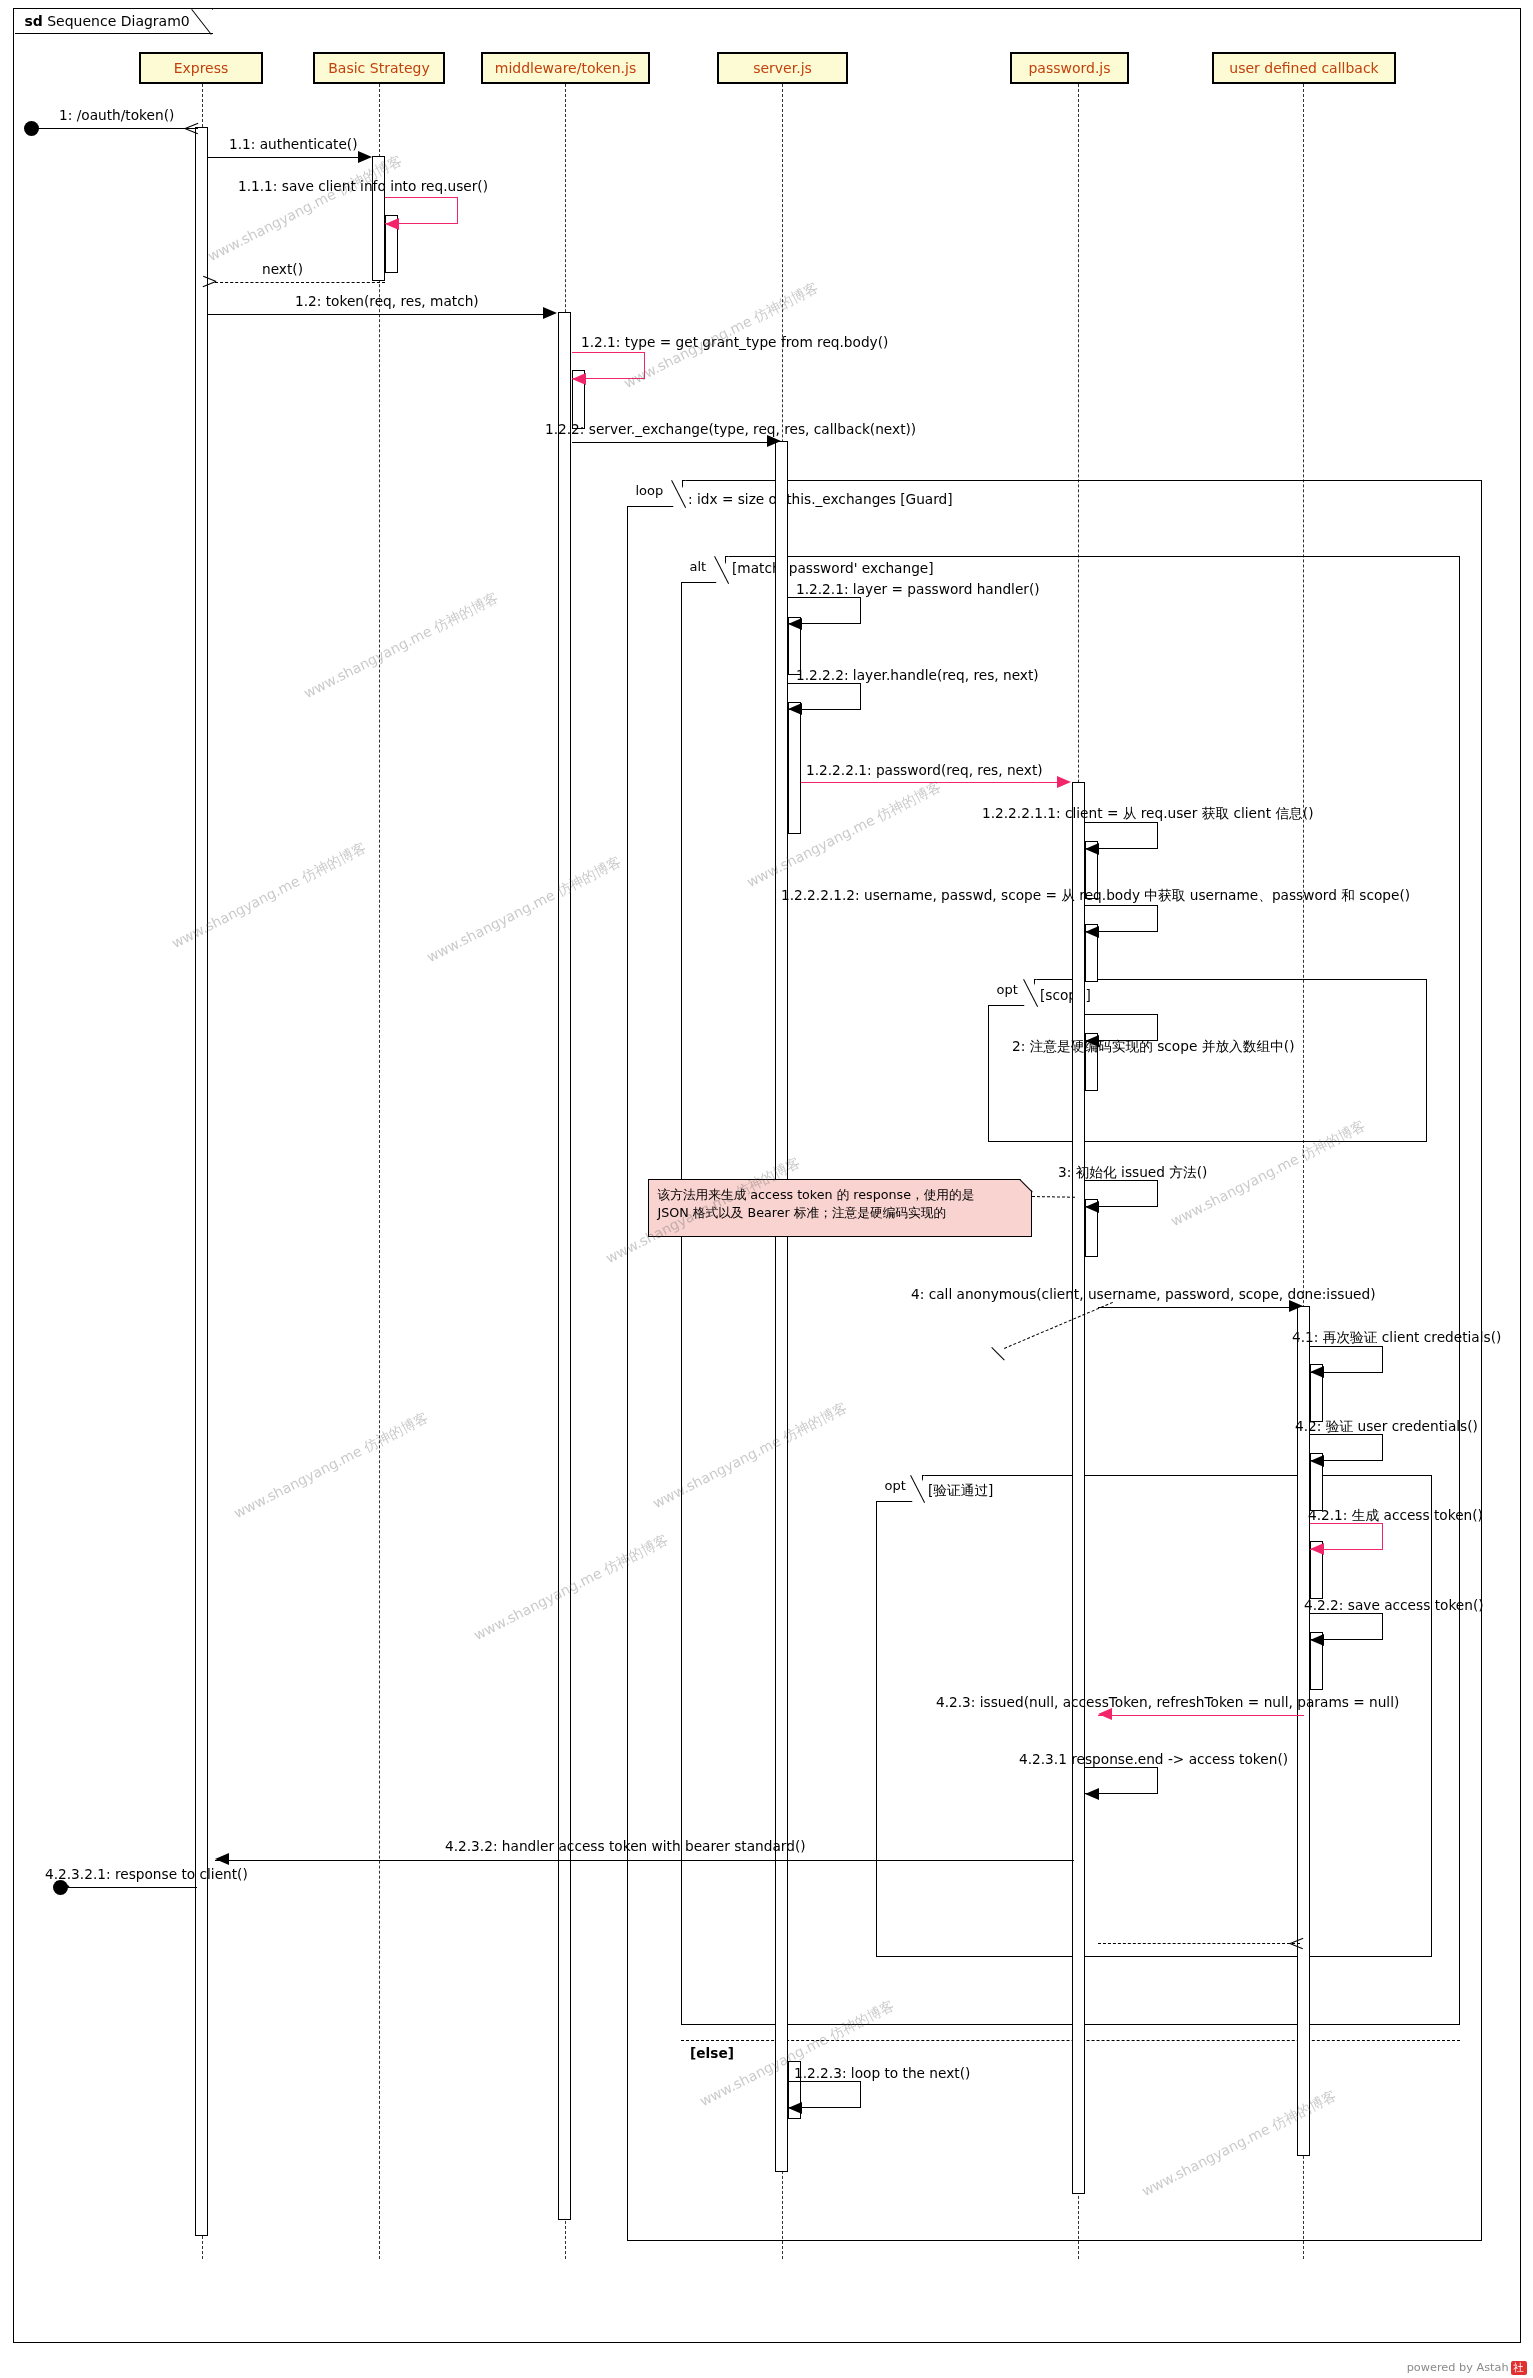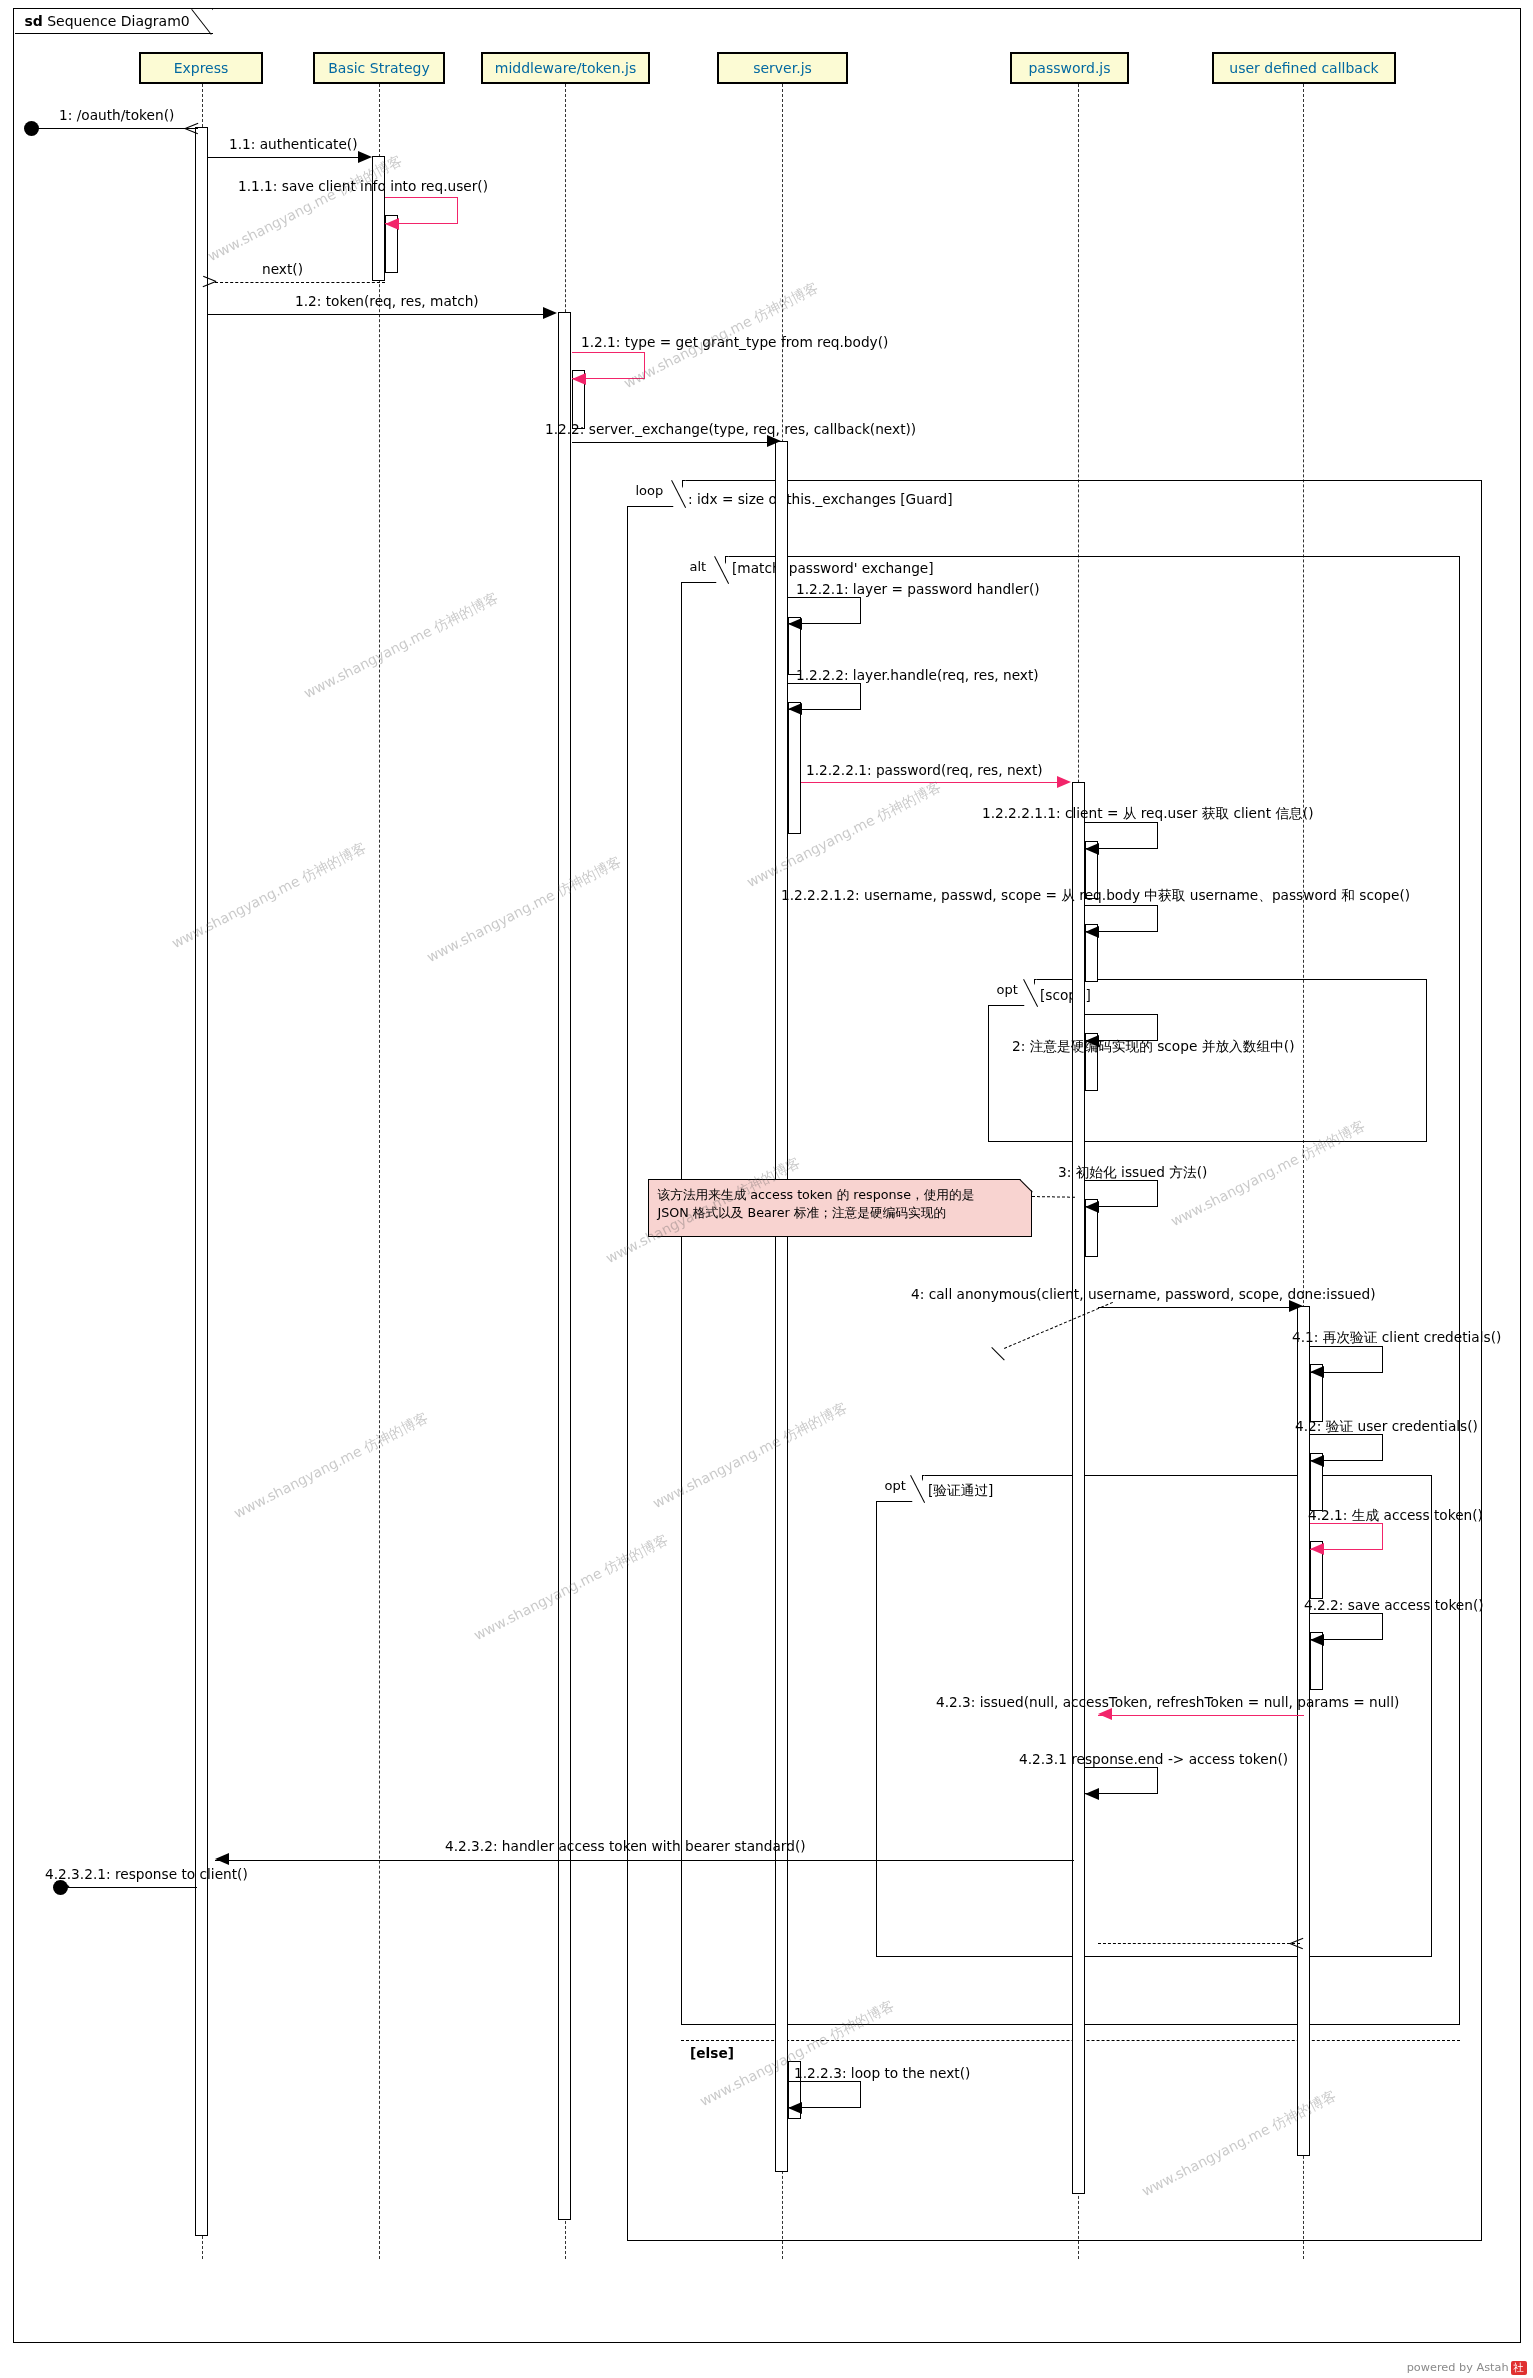--- a/index.html
+++ b/index.html
@@ -9,21 +9,21 @@
   
   .frame{position:absolute;border:1.9px solid #000;box-sizing:border-box;}
   .frame-tab{position:absolute;left:0;top:0;height:24.5px;padding:1.9px 24.5px 1.9px 9.4px;
     border-right:1.9px solid #000;border-bottom:1.9px solid #000;background:#fff;
     font-size:14px;line-height:21px;white-space:nowrap;box-sizing:border-box;}
   .frame-tab .kw{font-weight:bold;}
   .tab-notch{position:absolute;width:0;height:0;border-style:solid;}
 
   
   .head{position:absolute;background:#fcfbd4;border:2.8px solid #000;box-sizing:border-box;
-    display:flex;align-items:center;justify-content:center;font-size:14px;color:#0369a1;
+    display:flex;align-items:center;justify-content:center;font-size:14px;color:#c2410c;
     white-space:nowrap;}
   .lifeline{position:absolute;width:0;border-left:1.9px dashed #333;}
   .activation{position:absolute;width:13px;background:#fff;border:1.4px solid #000;box-sizing:border-box;}
 
   
   .msg{position:absolute;height:0;border-top:1.6px solid #000;}
   .msg.dash{border-top-style:dashed;}
   .msg.pink{border-top-color:#f2246a;}
   .arrow-solid{position:absolute;width:0;height:0;border-top:6.6px solid transparent;
     border-bottom:6.6px solid transparent;border-left:14px solid #000;}

